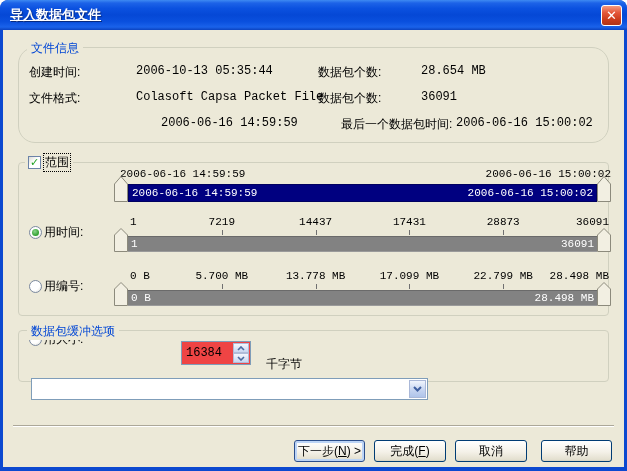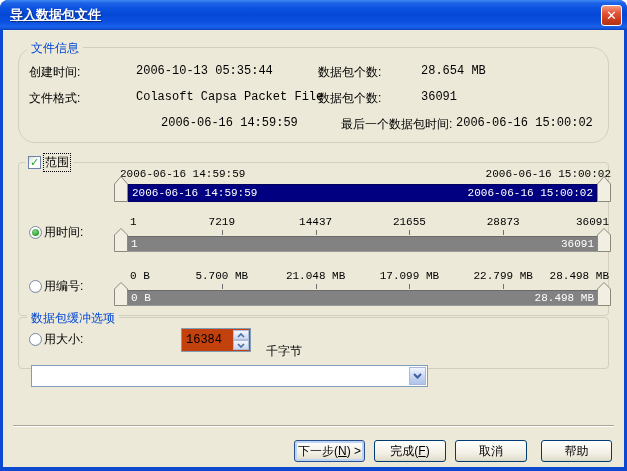--- a/index.html
+++ b/index.html
@@ -15,21 +15,21 @@
     background:linear-gradient(180deg,#F59A7E 0%,#E4573A 35%,#CC3C1C 70%,#B03418 100%);
     display:flex;align-items:center;justify-content:center;cursor:pointer;}
   .close-x{color:#fff;font-weight:bold;font-size:13px;line-height:1;}
 
   .client{position:absolute;top:30px;left:3px;right:3px;bottom:4px;background:#ECE9D8;}
 
   .group{position:absolute;border:1px solid #D0D0BF;border-radius:4px;box-sizing:border-box;}
   .group-title{position:absolute;top:-8px;left:8px;background:#ECE9D8;padding:0 4px;color:#0046D5;white-space:nowrap;}
   .g-fileinfo{left:15px;top:17px;width:591px;height:96px;border-radius:17px;}
   .g-range{left:15px;top:132px;width:591px;height:154px;}
-  .g-buffer{left:15px;top:287px;width:591px;height:52px;}
+  .g-buffer{left:15px;top:300px;width:591px;height:52px;}
 
   .fi span{position:absolute;white-space:nowrap;}
   .fi .l1{left:10px;} .fi .v1{left:117px;} .fi .l2{left:299px;} .fi .v2{left:402px;}
   .fi .row1{top:16px;} .fi .row2{top:42px;} .fi .row3{top:68px;}
   .fi .l1w{left:10px;} .fi .v1w{left:142px;} .fi .l2w{left:322px;} .fi .v2w{left:437px;}
 
   .range-legend{position:absolute;top:-9px;left:6px;background:#ECE9D8;padding:0 3px;display:flex;align-items:center;gap:3px;}
   .checkbox{width:13px;height:13px;border:1px solid #6B83A8;box-sizing:border-box;background:linear-gradient(135deg,#DCDCD4,#fff 45%);
     display:flex;align-items:center;justify-content:center;cursor:pointer;}
   .check-glyph{color:#21A121;font-size:11px;font-weight:bold;line-height:1;}
@@ -60,21 +60,21 @@
   .track{position:absolute;left:14px;right:14px;top:0;bottom:0;color:#fff;font-size:11px;cursor:pointer;}
   .track-navy{background:#000080;border:1px solid #000060;}
   .track-gray{background:#828282;border-top:1px solid #6A6A6A;border-bottom:1px solid #9A9A9A;}
   .track span{position:absolute;top:50%;transform:translateY(-50%);white-space:nowrap;}
   .t-min{left:3px;} .t-max{right:3px;}
   .handle{position:absolute;bottom:0;width:14px;cursor:pointer;}
   .h-l{left:0;} .h-r{right:0;}
 
   .bf-label{position:absolute;left:10px;top:17px;white-space:nowrap;}
   .bf-unit{position:absolute;left:247px;top:17px;white-space:nowrap;margin-top:8px;}
-  .spinbox{position:absolute;left:162px;top:10px;width:70px;height:24px;background:#c2410c;border:1px solid #7F9DB9;box-sizing:border-box;}
+  .spinbox{position:absolute;left:162px;top:10px;width:70px;height:24px;background:#ef4444;border:1px solid #7F9DB9;box-sizing:border-box;}
   .spin-value{position:absolute;left:4px;top:4px;}
   .spin-btns{position:absolute;right:1px;top:1px;bottom:1px;width:16px;display:flex;flex-direction:column;}
   .spin-btn{flex:1;display:flex;align-items:center;justify-content:center;cursor:pointer;
     background:linear-gradient(180deg,#F4F7FD,#C8D6F0);border:1px solid #B0BCD8;box-sizing:border-box;}
   .combo{position:absolute;left:12px;top:47px;width:397px;height:22px;background:#fff;border:1px solid #7F9DB9;box-sizing:border-box;cursor:pointer;}
   .combo-text{position:absolute;left:4px;top:3px;white-space:nowrap;}
   .combo-btn{position:absolute;right:1px;top:1px;bottom:1px;width:17px;display:flex;align-items:center;justify-content:center;
     background:linear-gradient(180deg,#F0F5FD,#C4D3F0 60%,#AFC4EA);border:1px solid #AAB8D8;box-sizing:border-box;cursor:pointer;}
 
   .separator{position:absolute;left:10px;top:395px;width:601px;height:2px;border-top:1px solid #ACA899;border-bottom:1px solid #fff;box-sizing:border-box;}
@@ -150,21 +150,21 @@
 
       <div class="radio-row rr-num">
         <span class="radio"></span>
         <span>用编号:</span>
       </div>
       <div class="slider s-num">
         <div class="tick-labels lab-in mono">
           <span class="tl-0">1</span>
           <span class="tl-20">7219</span>
           <span class="tl-40">14437</span>
-          <span class="tl-60">21655</span>
+          <span class="tl-60">17431</span>
           <span class="tl-80">28873</span>
           <span class="tl-100">36091</span>
         </div>
         <div class="ticks">
             <i class="tk-20"></i>
             <i class="tk-40"></i>
             <i class="tk-60"></i>
             <i class="tk-80"></i>
           </div>
         <div class="slider-row sr-std">
@@ -182,21 +182,21 @@
       </div>
 
       <div class="radio-row rr-size">
         <span class="radio"></span>
         <span>用大小:</span>
       </div>
       <div class="slider s-size">
         <div class="tick-labels lab-in mono">
           <span class="tl-0">0 B</span>
           <span class="tl-20">5.700 MB</span>
-          <span class="tl-40">21.048 MB</span>
+          <span class="tl-40">13.778 MB</span>
           <span class="tl-60">17.099 MB</span>
           <span class="tl-80">22.799 MB</span>
           <span class="tl-100">28.498 MB</span>
         </div>
         <div class="ticks">
             <i class="tk-20"></i>
             <i class="tk-40"></i>
             <i class="tk-60"></i>
             <i class="tk-80"></i>
           </div>

